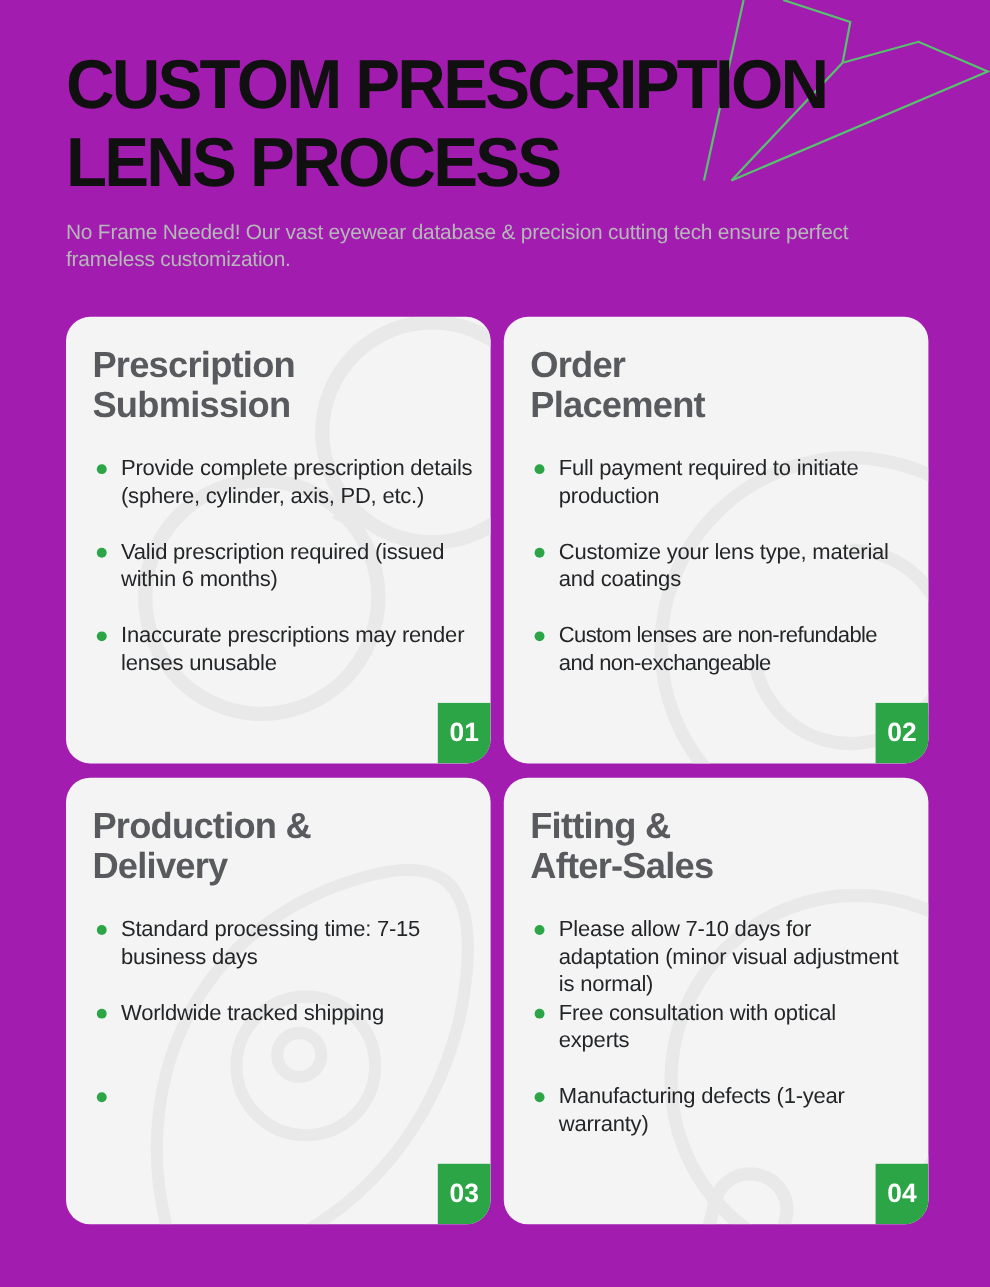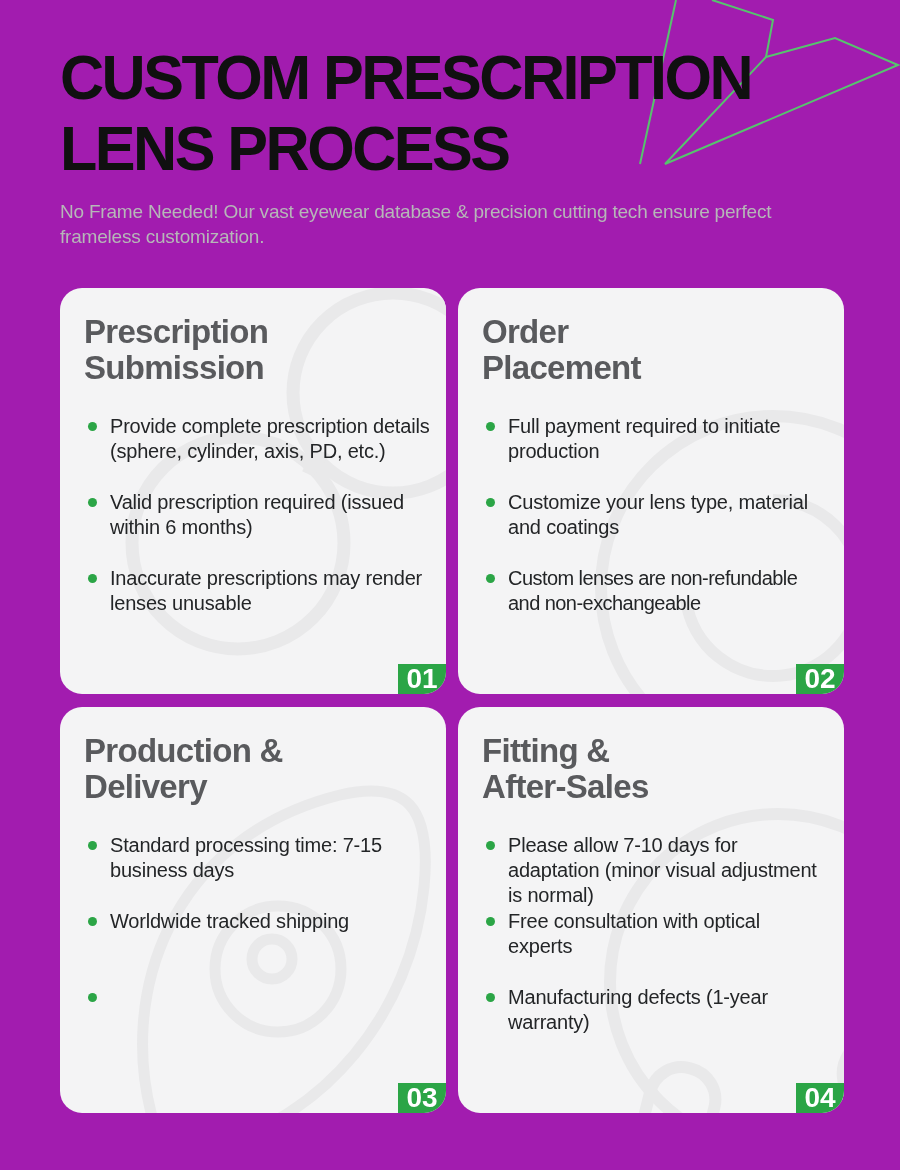--- a/index.html
+++ b/index.html
@@ -54,24 +54,24 @@
     position:relative;padding-left:22px;min-height:76px;
     font-size:20px;line-height:1.26;letter-spacing:-0.2px;
     color:var(--body-text);
   }
   .card li .dot{
     position:absolute;left:0;top:8px;width:9px;height:9px;border-radius:50%;
     background:var(--accent-green);
   }
   .card li.tight{font-size:20px;letter-spacing:-0.55px;}
   .badge{
-    position:absolute;right:0;bottom:0;width:48px;height:30px;
+    position:absolute;right:0;bottom:0;width:48px;height:55px;
     background:var(--accent-green);color:#ffffff;
     display:flex;align-items:center;justify-content:center;
-    font-size:28px;font-weight:700;letter-spacing:0;
+    font-size:24px;font-weight:700;letter-spacing:0;
   }
 </style>
 </head>
 <body>
 
 <div class="page">
 
   <svg class="deco-svg" width="900" height="180" viewBox="0 0 900 180" fill="none">
     <line x1="676" y1="0" x2="640" y2="164" stroke="var(--line-green)" stroke-width="2"></line>
     <polyline points="712,0 773,20 766,57" stroke="var(--line-green)" stroke-width="2" fill="none"></polyline>

